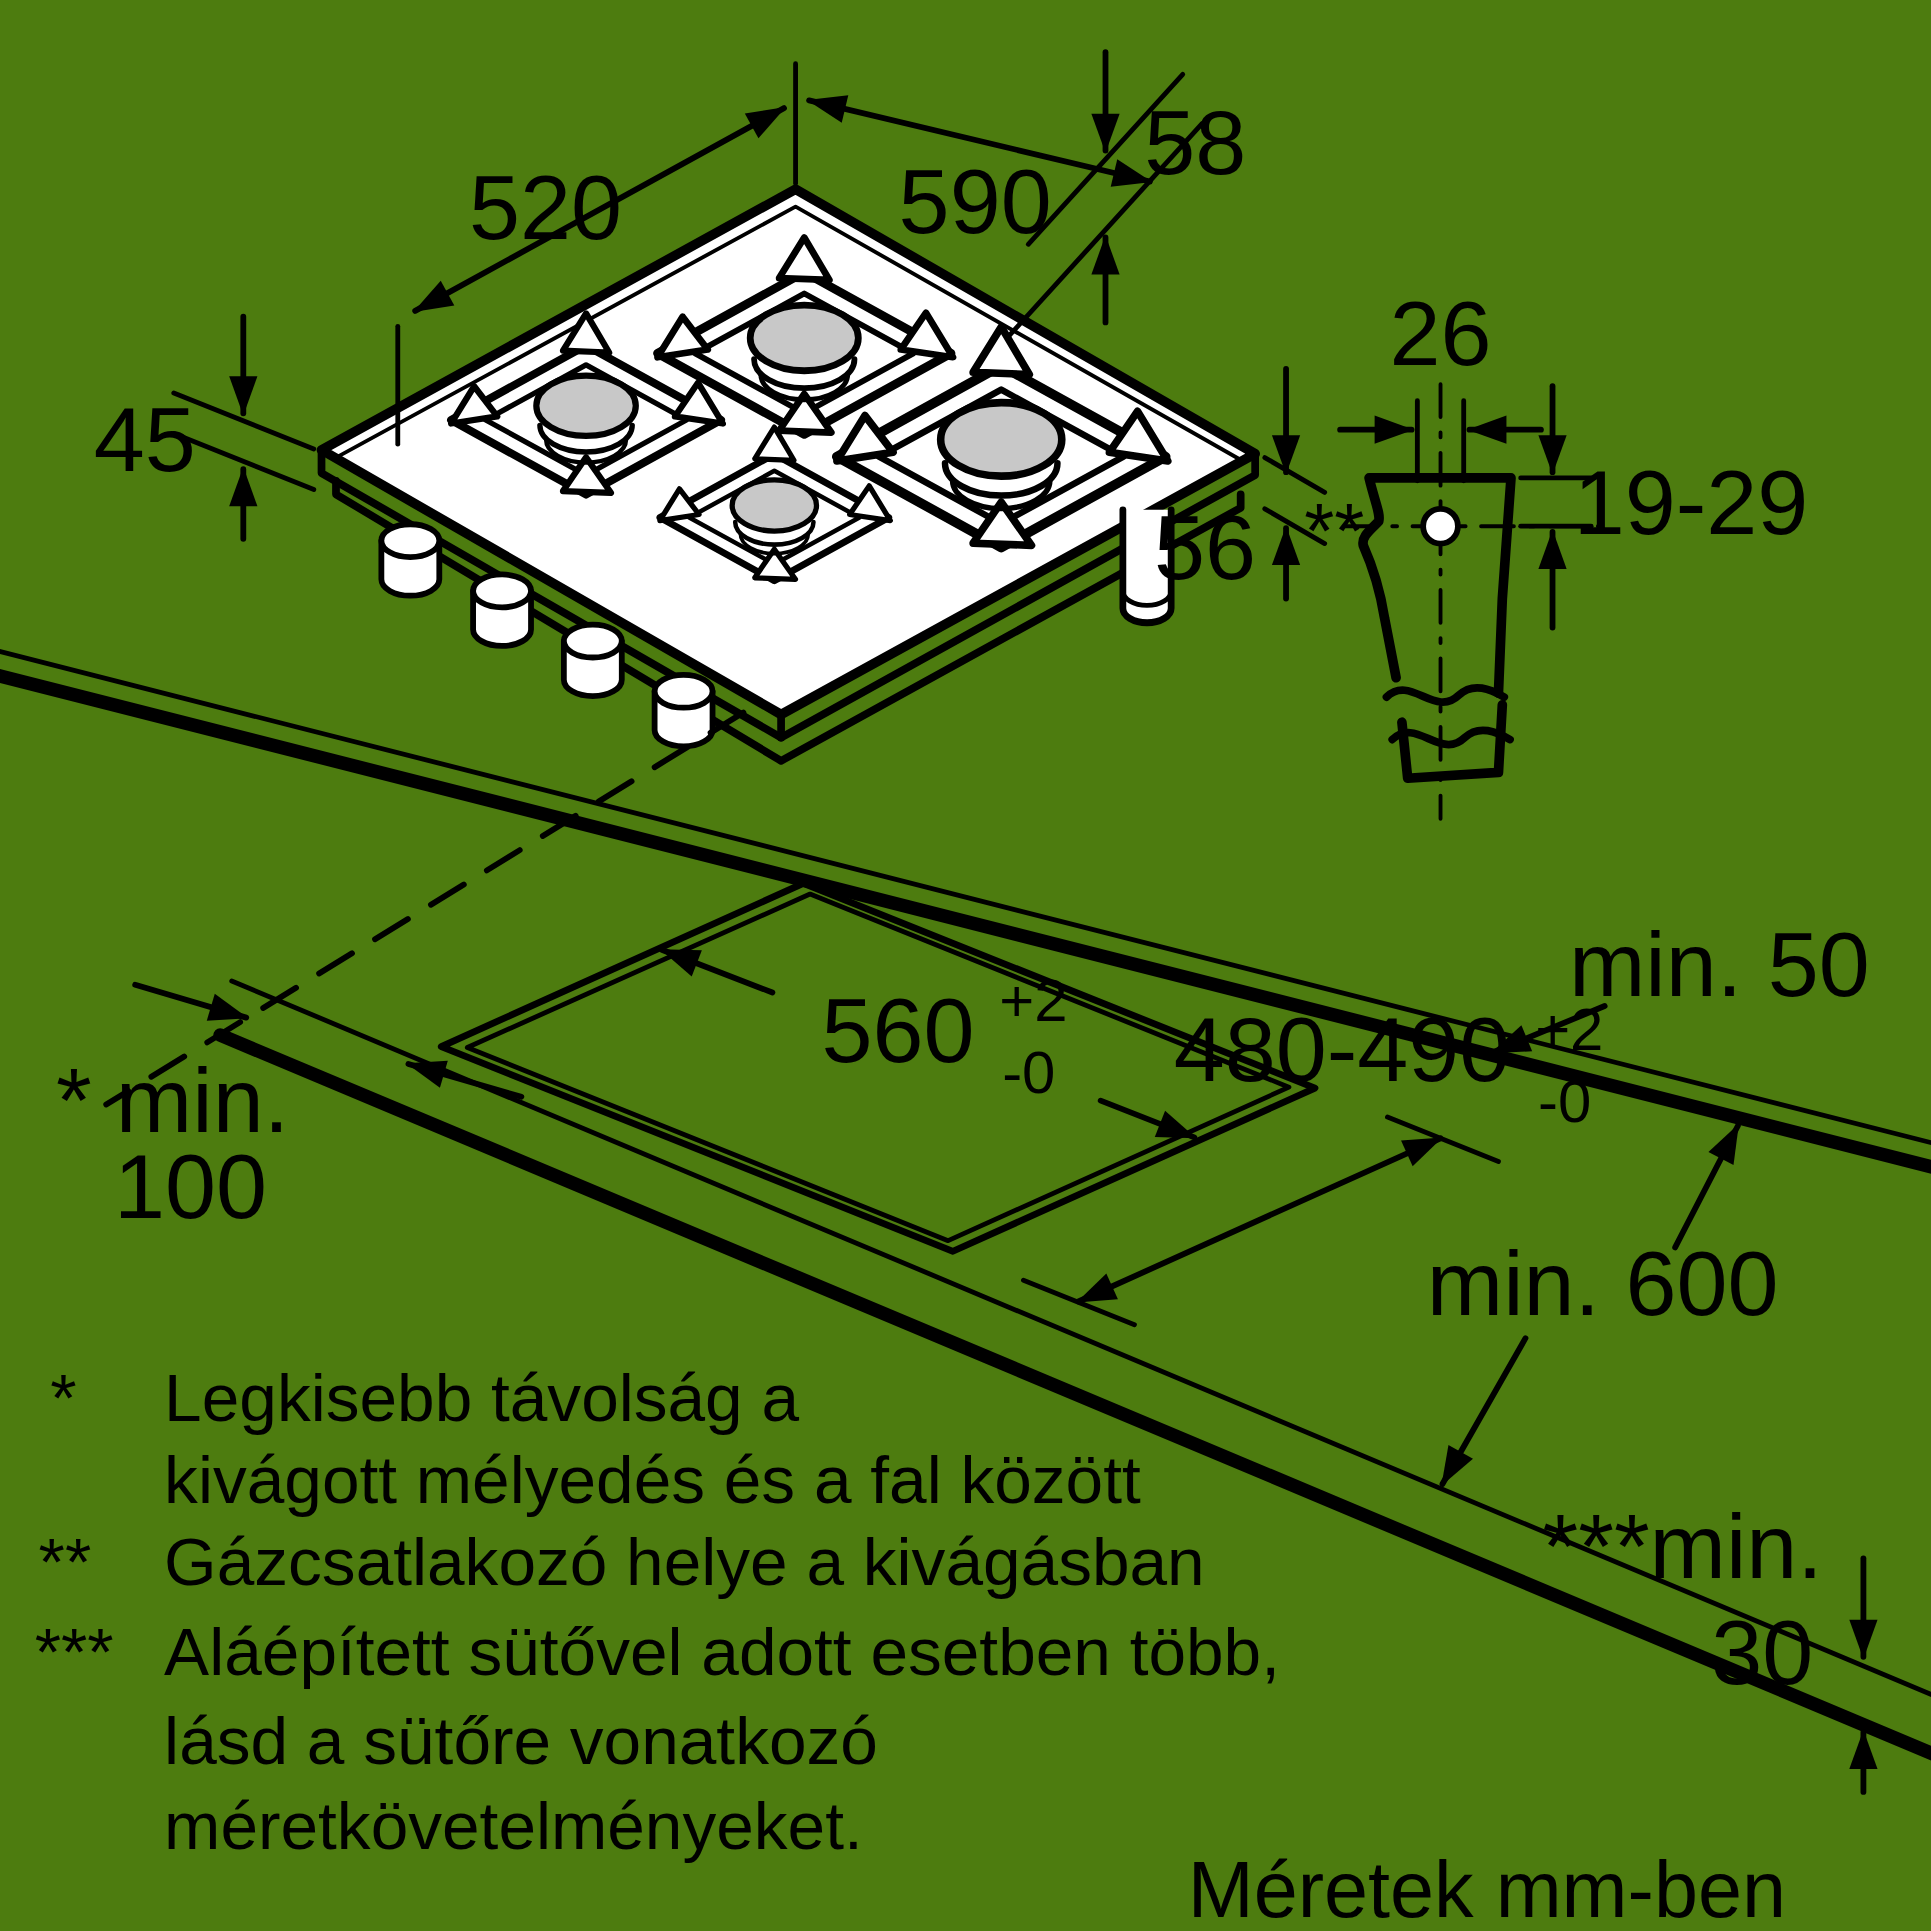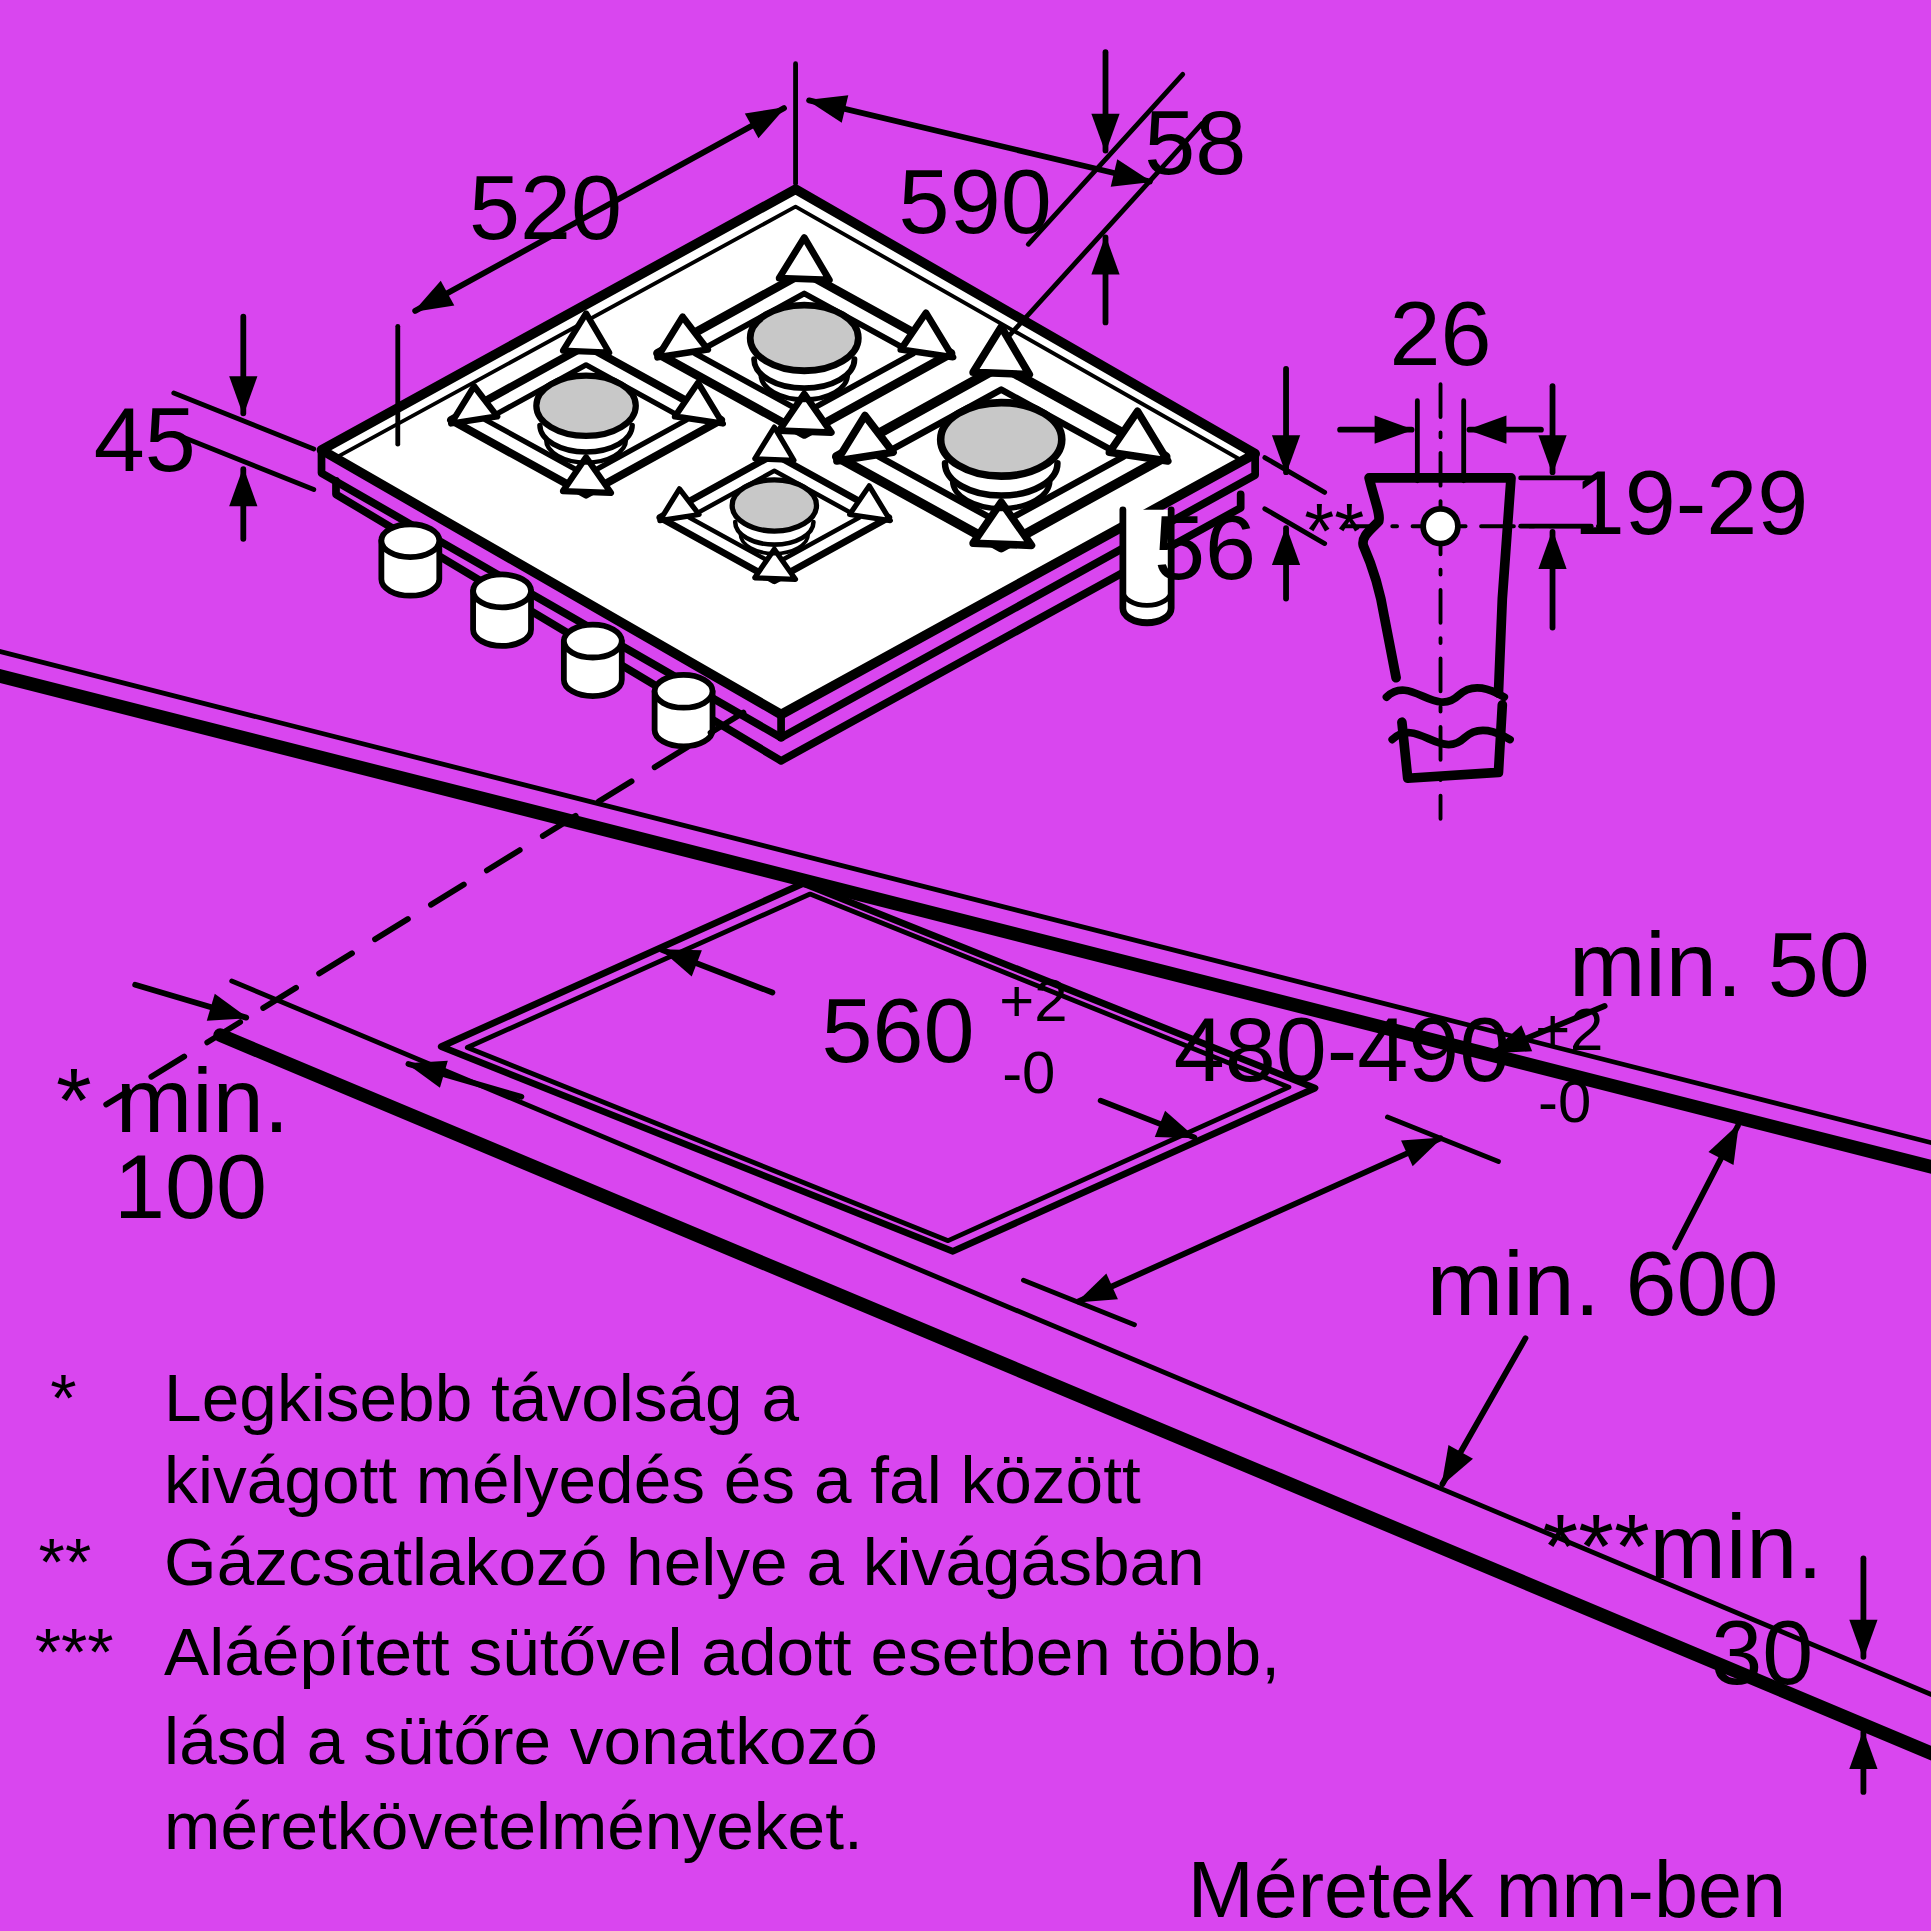--- a/index.html
+++ b/index.html
@@ -16,21 +16,21 @@
   .d1{marker-end:url(#mA);}
   .d2{marker-start:url(#mA);marker-end:url(#mA);}
   text{font-family:"Liberation Sans","DejaVu Sans",sans-serif;fill:#000;stroke:none;}
   .t95{font-size:95px;} .t82{font-size:82px;} .t80{font-size:80px;}
   .t70{font-size:70px;} .t62{font-size:62px;}
   .mid{text-anchor:middle;} .st{text-anchor:start;} .en{text-anchor:end;}
 </style>
 </head>
 <body>
 
-<div id="stage" style="background: #d946ef;">
+<div id="stage" style="background: #4d7c0f;">
 <svg viewBox="0 0 2000 2000" width="1931" height="1931">
   <defs>
     <marker id="mA" viewBox="0 0 20 20" refX="18" refY="10" markerWidth="7.5" markerHeight="7.5" orient="auto-start-reverse">
       <path d="M1,3.5 L19,10 L1,16.5 z" fill="#000"></path>
     </marker>
 
     <g id="burner">
       <polygon class="ln w9 whitefill" points="0,-84 152,0 0,84 -152,0"></polygon>
       <polygon class="ln w6" points="0,-62 113,0 0,62 -113,0"></polygon>
       <polygon class="ln w7 whitefill" points="-152,4 -126,-38 -100,-4"></polygon>

